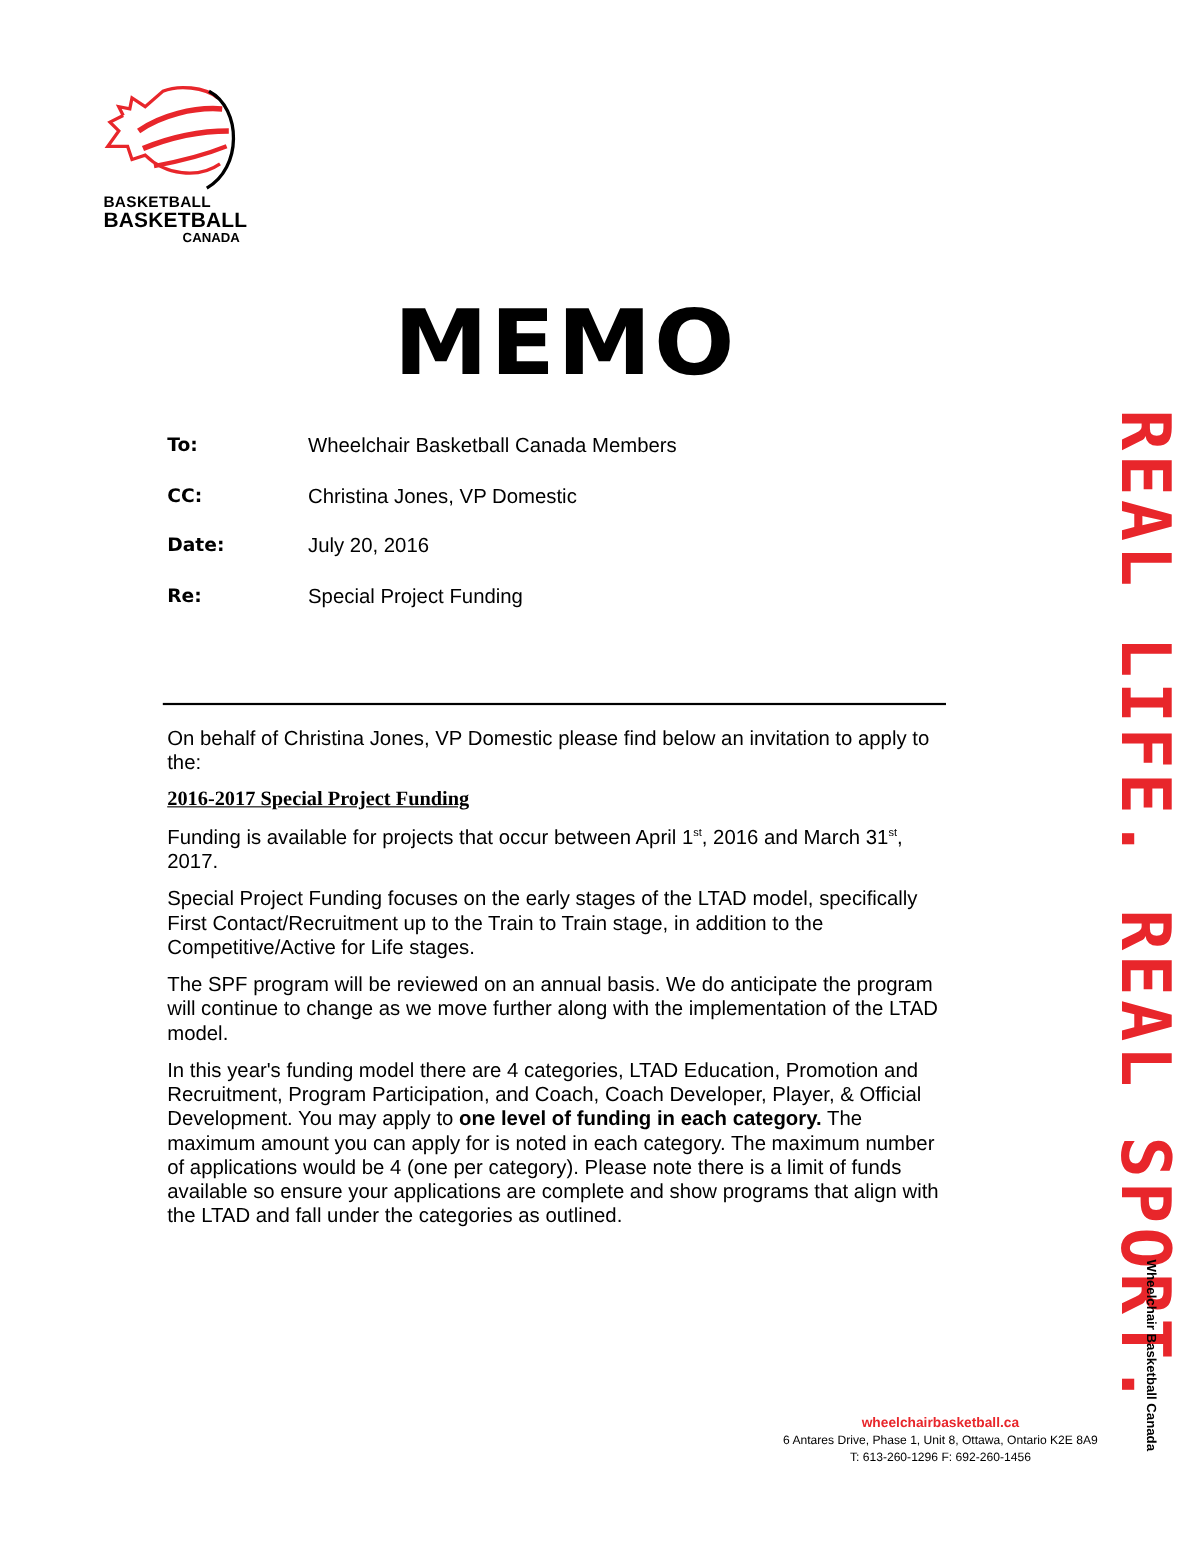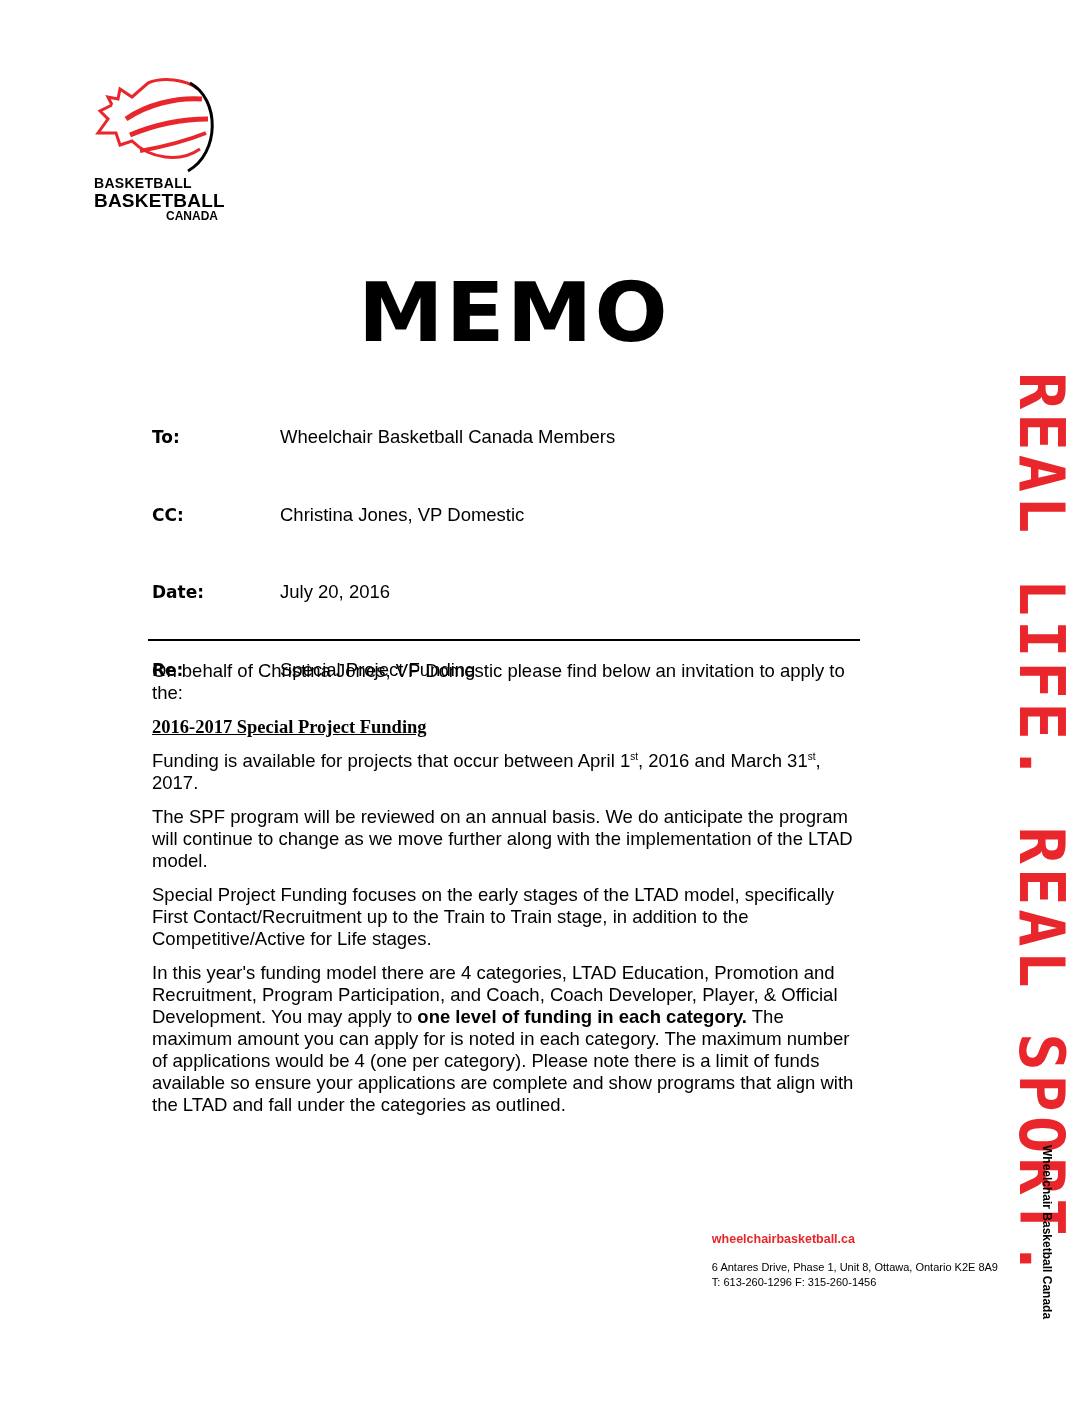--- a/index.html
+++ b/index.html
@@ -7,36 +7,36 @@
       font-family: "Liberation Sans", sans-serif; color: #000; }
     .logo { position: absolute; left: 88px; top: 75px; width: 140px; }
     .logo svg { display: block; margin-left: 2px; }
     .logo-text { position: absolute; left: 94px; top: 176px; line-height: 1; font-weight: bold; }
     .logo-l1 { font-size: 14px; letter-spacing: 0.3px; display: block; }
     .logo-l2 { font-size: 19px; letter-spacing: 0.2px; display: block; margin-top: 1px; }
     .logo-l3 { font-size: 12px; display: block; margin-left: 72px; margin-top: 0px; }
     .memo-title { position: absolute; left: 358px; top: 272px; font-size: 82px; font-weight: 900;
       font-family: "DejaVu Sans", sans-serif; letter-spacing: 2px; line-height: 1; transform: scaleX(1.05); transform-origin: left; }
     .header-fields { position: absolute; left: 152px; top: 394px; }
-    .hrow { height: 45.5px; display: flex; font-size: 18.5px; margin-top: 32px; }
+    .hrow { height: 45.5px; display: flex; font-size: 18.5px; }
     .hlabel { width: 128px; font-weight: bold; font-family: "DejaVu Sans", sans-serif; font-size: 17px; padding-top: 1px; }
     .hvalue { }
     .rule { position: absolute; left: 148px; top: 639px; width: 712px; height: 2px; background: #000; }
     .body { position: absolute; left: 152px; top: 660px; width: 710px; font-size: 18.5px; line-height: 22px; }
     .body p { margin: 0 0 12px 0; }
     .section-title { font-weight: bold; text-decoration: underline; margin: 0 0 12px 0; font-family: Liberation Serif, serif; }
     .body sup { font-size: 10px; line-height: 0; }
     .bold { font-weight: bold; }
     .tagline { position: absolute; left: 1008px; top: 372px; transform-origin: left top; transform: rotate(90deg) translateY(-64px);
       font-family: "DejaVu Sans Mono", monospace; font-weight: bold; color: #e8262b; font-size: 62px; letter-spacing: 4px; white-space: nowrap; line-height: 1; }
     .side-org { position: absolute; left: 1054px; top: 1145px; transform-origin: left top; transform: rotate(90deg);
       font-weight: bold; font-size: 12px; white-space: nowrap; }
-    .footer { position: absolute; right: 90px; top: 1232px; text-align: left; }
+    .footer { position: absolute; right: 90px; top: 1286px; text-align: center; }
     .footer-url { color: #e8262b; font-weight: bold; font-size: 12.5px; display: block; }
-    .footer-addr { font-size: 11px; display: block; margin-top: 15px; }
+    .footer-addr { font-size: 11px; display: block; margin-top: 4px; }
     .footer-phone { font-size: 11px; display: block; margin-top: 3px; }
   </style>
 </head>
 <body>
 
 <div class="logo">
   <svg width="130" height="100" viewBox="0 0 130 100">
     <path d="M22,30 L18,22 L28,24 L30,14 L42,22 L58,8 C72,2 96,4 108,14" fill="none" stroke="#e8262b" stroke-width="3"></path>
     <path d="M22,30 L10,36 L18,44 L8,58 L26,58 L30,70 L42,66 C60,84 90,88 110,74" fill="none" stroke="#e8262b" stroke-width="3"></path>
     <path d="M36,44 C56,30 86,22 112,24" fill="none" stroke="#e8262b" stroke-width="5"></path>
@@ -71,25 +71,25 @@
     <span class="hvalue">Special Project Funding</span>
   </div>
 </div>
 
 <div class="rule"></div>
 
 <div class="body">
   <p>On behalf of Christina Jones, VP Domestic please find below an invitation to apply to the:</p>
   <p class="section-title">2016-2017 Special Project Funding</p>
   <p><span>Funding is available for projects that occur between April 1</span><sup>st</sup><span>, 2016 and March 31</span><sup>st</sup><span>, 2017.</span></p>
+  <p>Special Project Funding focuses on the early stages of the LTAD model, specifically First Contact/Recruitment up to the Train to Train stage, in addition to the Competitive/Active for Life stages.</p>
   <p>The SPF program will be reviewed on an annual basis.  We do anticipate the program will continue to change as we move further along with the implementation of the LTAD model.</p>
-  <p>Special Project Funding focuses on the early stages of the LTAD model, specifically First Contact/Recruitment up to the Train to Train stage, in addition to the Competitive/Active for Life stages.</p>
   <p><span>In this year's funding model there are 4 categories, LTAD Education, Promotion and Recruitment, Program Participation, and Coach, Coach Developer, Player, &amp; Official Development. You may apply to </span><span class="bold">one level of funding in each category.</span><span> The maximum amount you can apply for is noted in each category. The maximum number of applications would be 4 (one per category).  Please note there is a limit of funds available so ensure your applications are complete and show programs that align with the LTAD and fall under the categories as outlined.</span></p>
 </div>
 
 <div class="tagline">REAL LIFE. REAL SPORT.</div>
 <div class="side-org">Wheelchair Basketball Canada</div>
 
 <div class="footer">
   <span class="footer-url">wheelchairbasketball.ca</span>
   <span class="footer-addr">6 Antares Drive, Phase 1, Unit 8,  Ottawa, Ontario  K2E 8A9</span>
-  <span class="footer-phone">T: 613-260-1296  F: 315-260-1456</span>
+  <span class="footer-phone">T: 613-260-1296  F: 692-260-1456</span>
 </div>
 
 </body></html>

